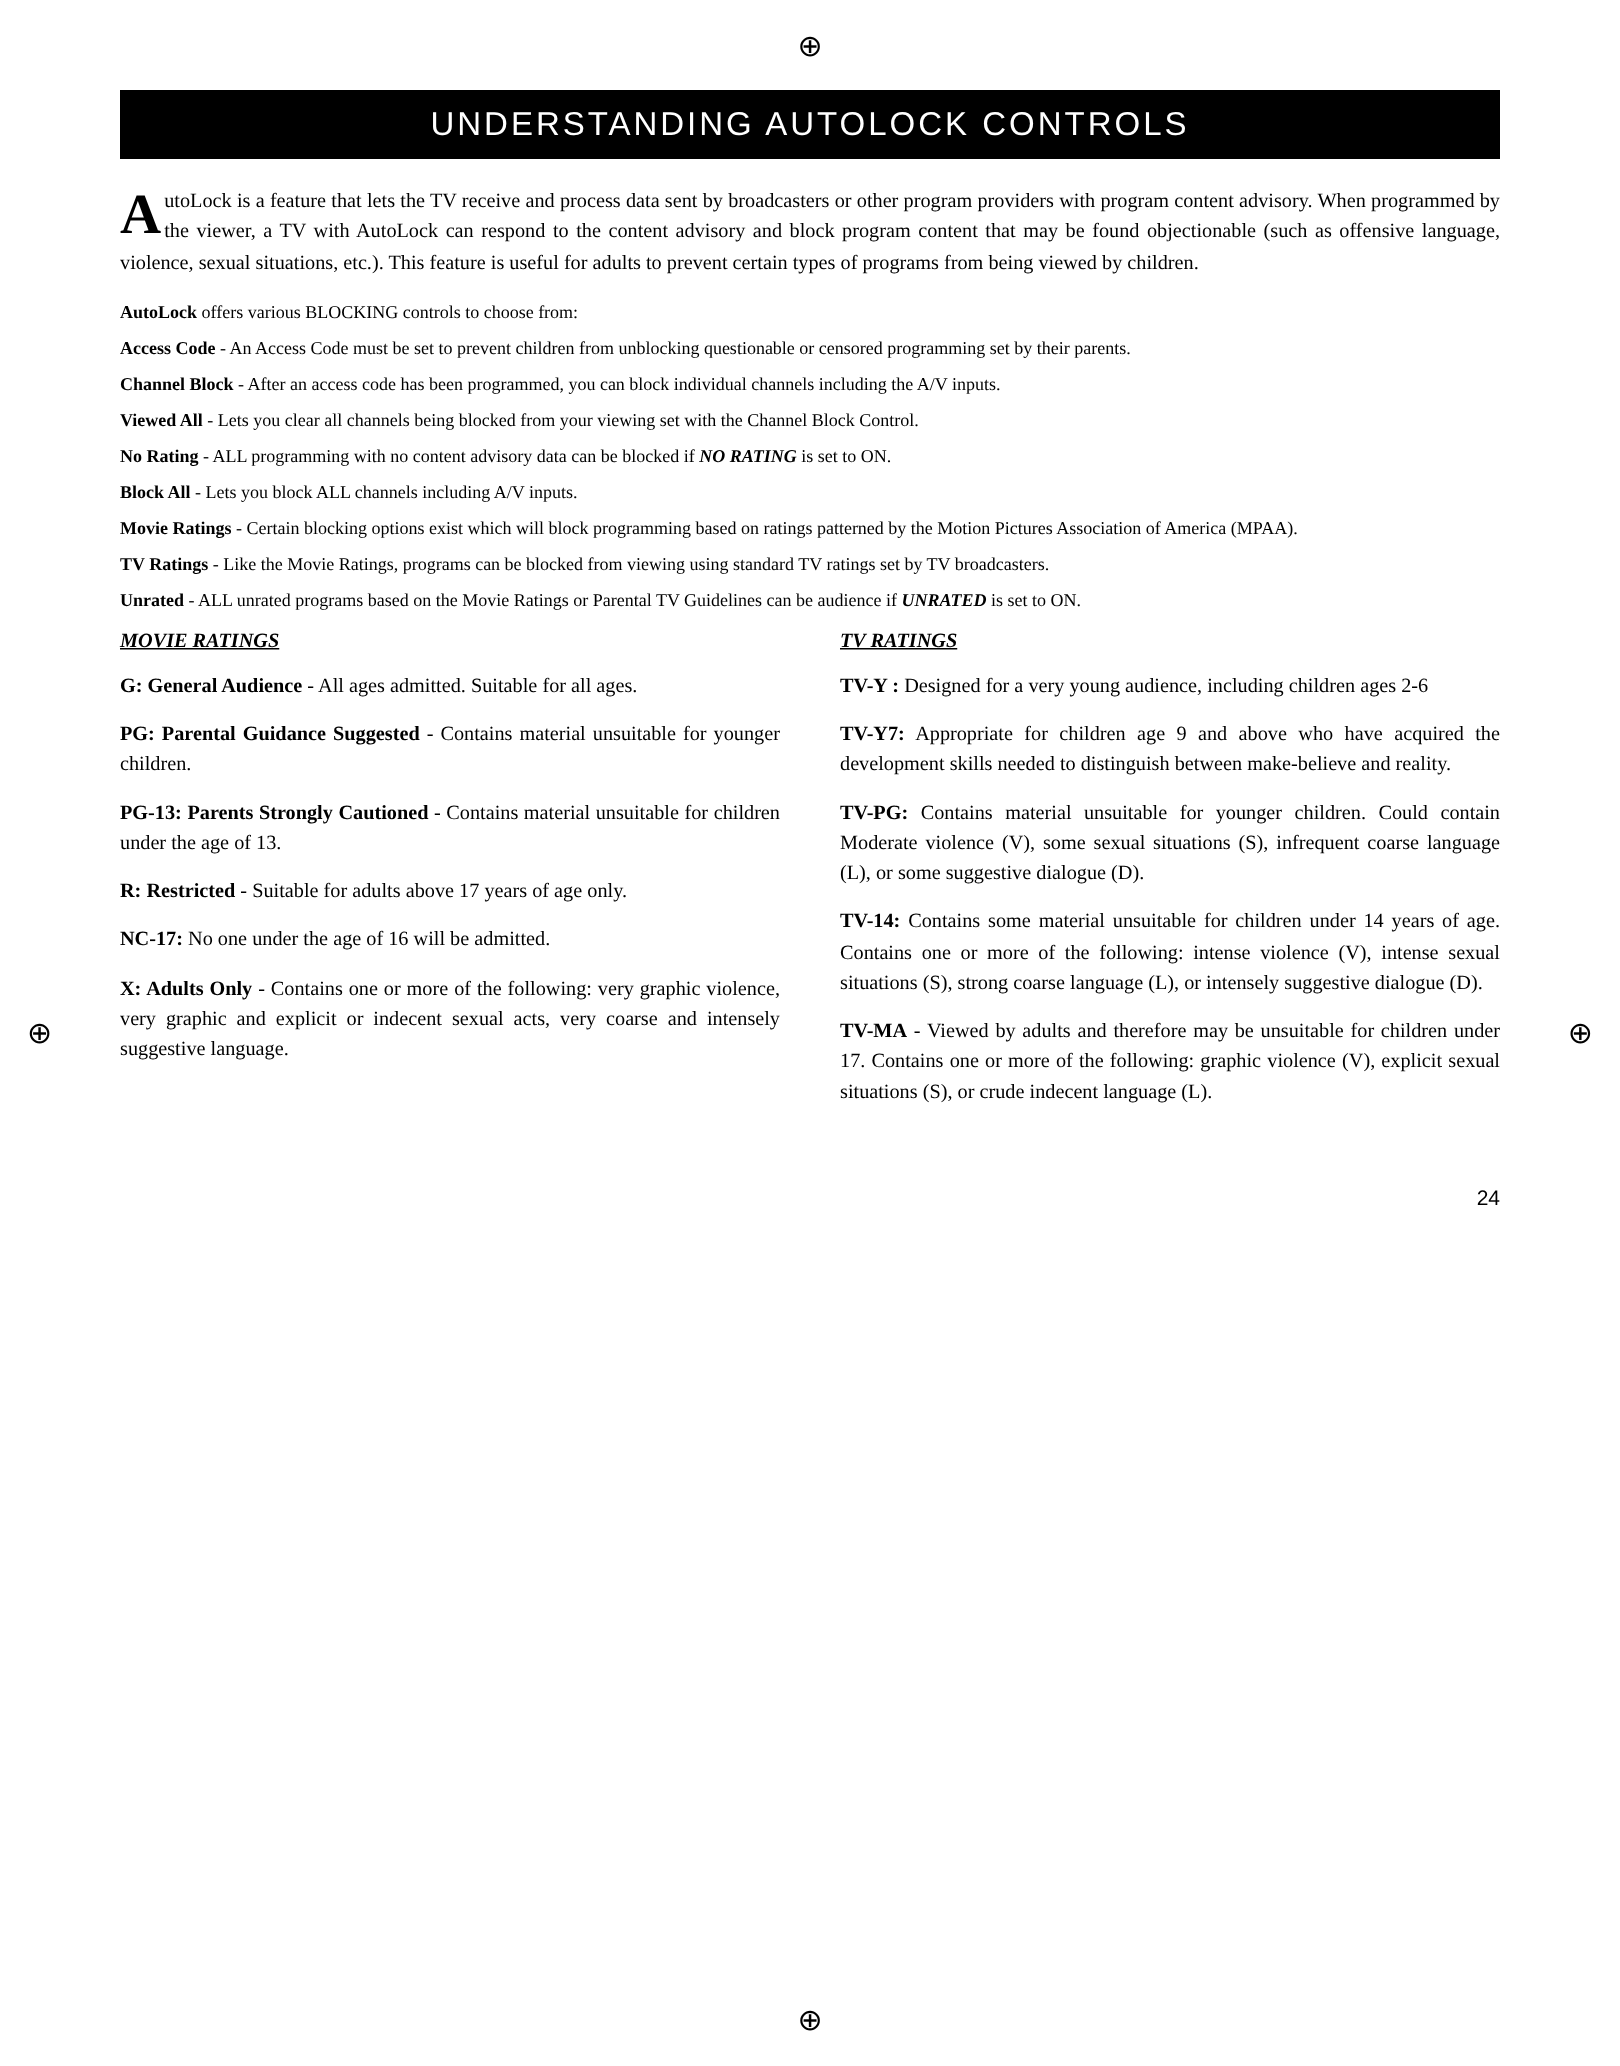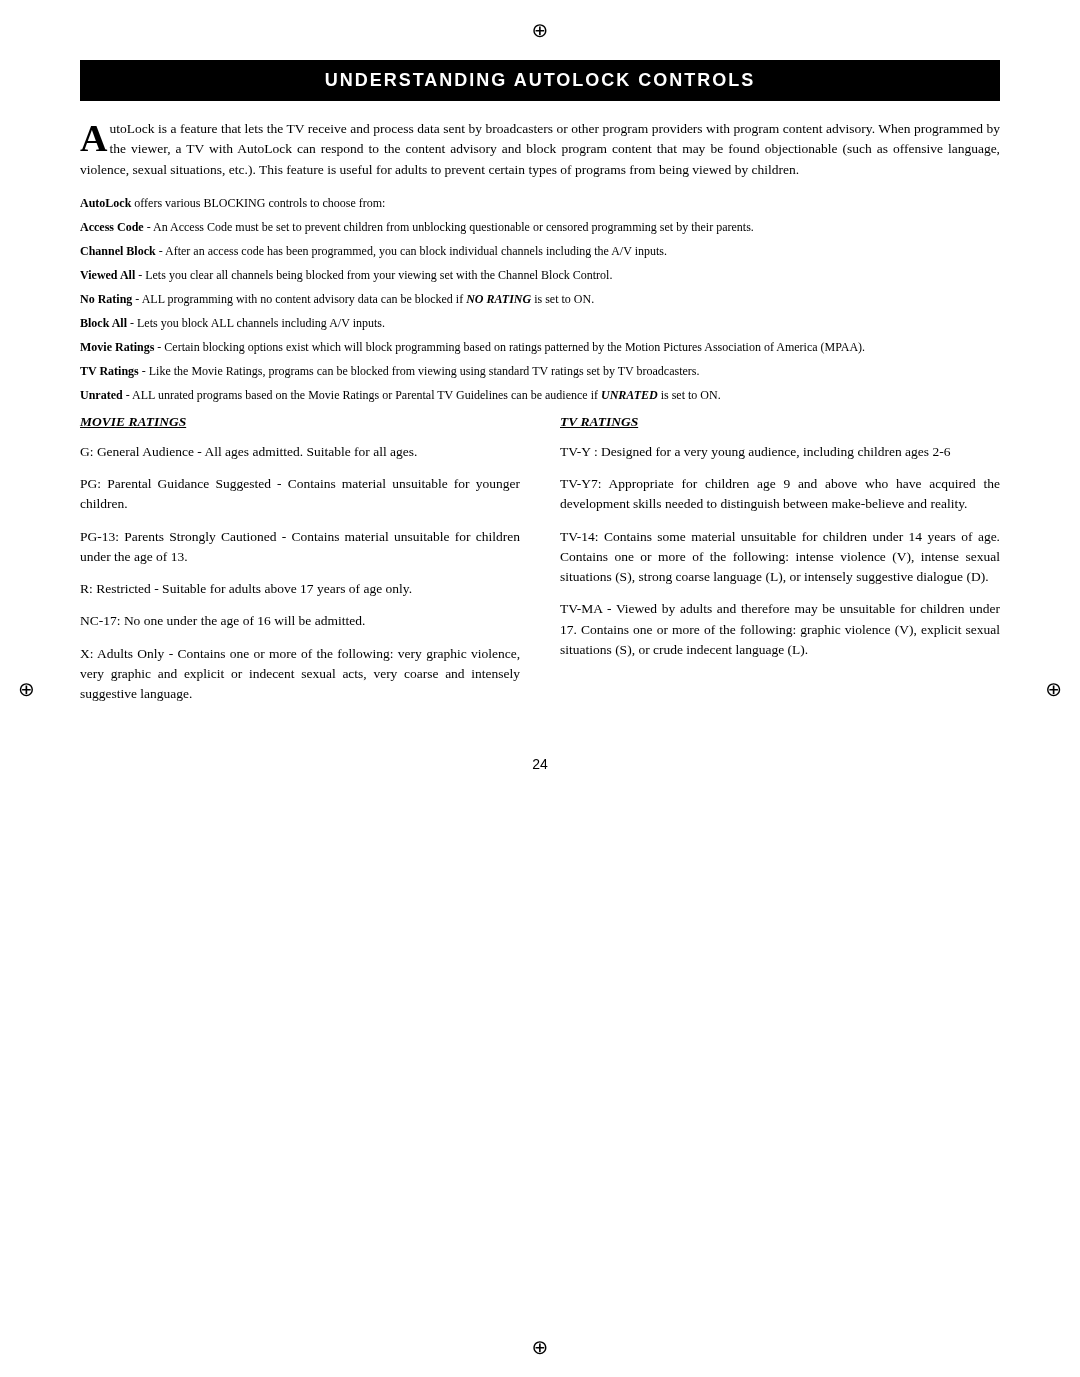--- a/index.html
+++ b/index.html
@@ -39,22 +39,22 @@
 
     .page-title-bar {
       background: #000000;
       color: #ffffff;
       text-align: center;
       padding: 10px 20px;
       margin-bottom: 18px;
     }
 
     .page-title-bar h1 {
-      font-size: 18px;
-      font-weight: bold;
+      font-size: 22px;
+      font-weight: normal;
       letter-spacing: 2px;
       text-transform: uppercase;
       font-family: Arial, sans-serif;
     }
 
     .intro-text {
       font-size: 13.5px;
       line-height: 1.5;
       margin-bottom: 14px;
       text-align: justify;
@@ -113,25 +113,25 @@
     }
 
     .rating-item {
       font-size: 13.5px;
       line-height: 1.5;
       margin-bottom: 12px;
       text-align: justify;
     }
 
     .rating-item b {
-      font-weight: normal;
+      font-weight: bold;
     }
 
     .page-number {
-      text-align: center;
+      text-align: right;
       font-size: 14px;
       margin-top: 40px;
       font-family: Arial, sans-serif;
     }
   </style>
 </head>
 <body>
 
 <div class="page">
 
@@ -224,20 +224,23 @@
 
       <div class="rating-item">
         <b>TV-Y :</b><span> Designed for a very young audience, including children ages 2-6</span>
       </div>
 
       <div class="rating-item">
         <b>TV-Y7:</b><span> Appropriate for children age 9 and above who have acquired the development skills needed to distinguish between make-believe and reality.</span>
       </div>
 
 
+      <div class="rating-item">
+        <b>TV-PG:</b><span> Contains material unsuitable for younger children. Could contain Moderate violence (V), some sexual situations (S), infrequent coarse language (L), or some suggestive dialogue (D).</span>
+      </div>
 
       <div class="rating-item">
         <b>TV-14:</b><span> Contains some material unsuitable for children under 14 years of age. Contains one or more of the following: intense violence (V), intense sexual situations (S), strong coarse language (L), or intensely suggestive dialogue (D).</span>
       </div>
 
       <div class="rating-item">
         <b>TV-MA</b><span> - Viewed by adults and therefore may be unsuitable for children under 17. Contains one or more of the following: graphic violence (V), explicit sexual situations (S), or crude indecent language (L).</span>
       </div>
 
     </div>

